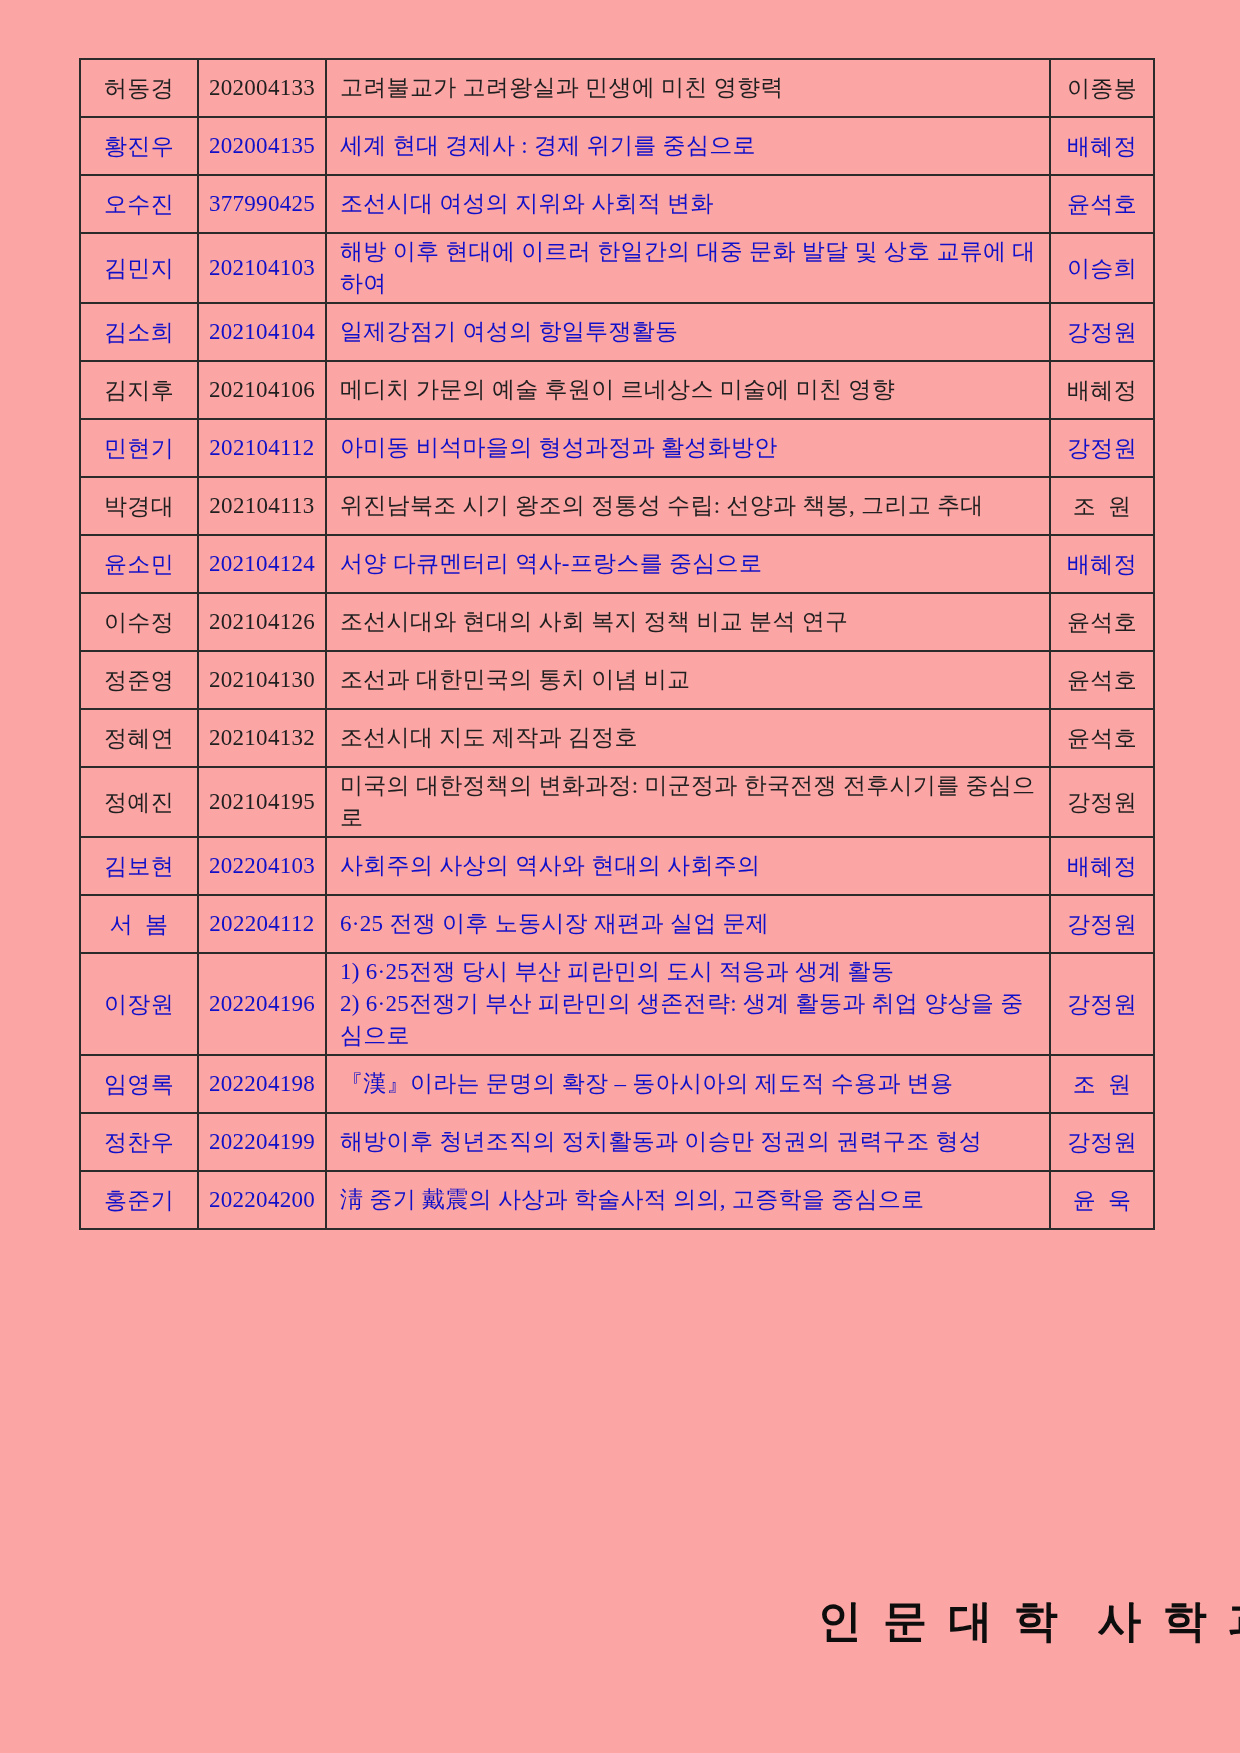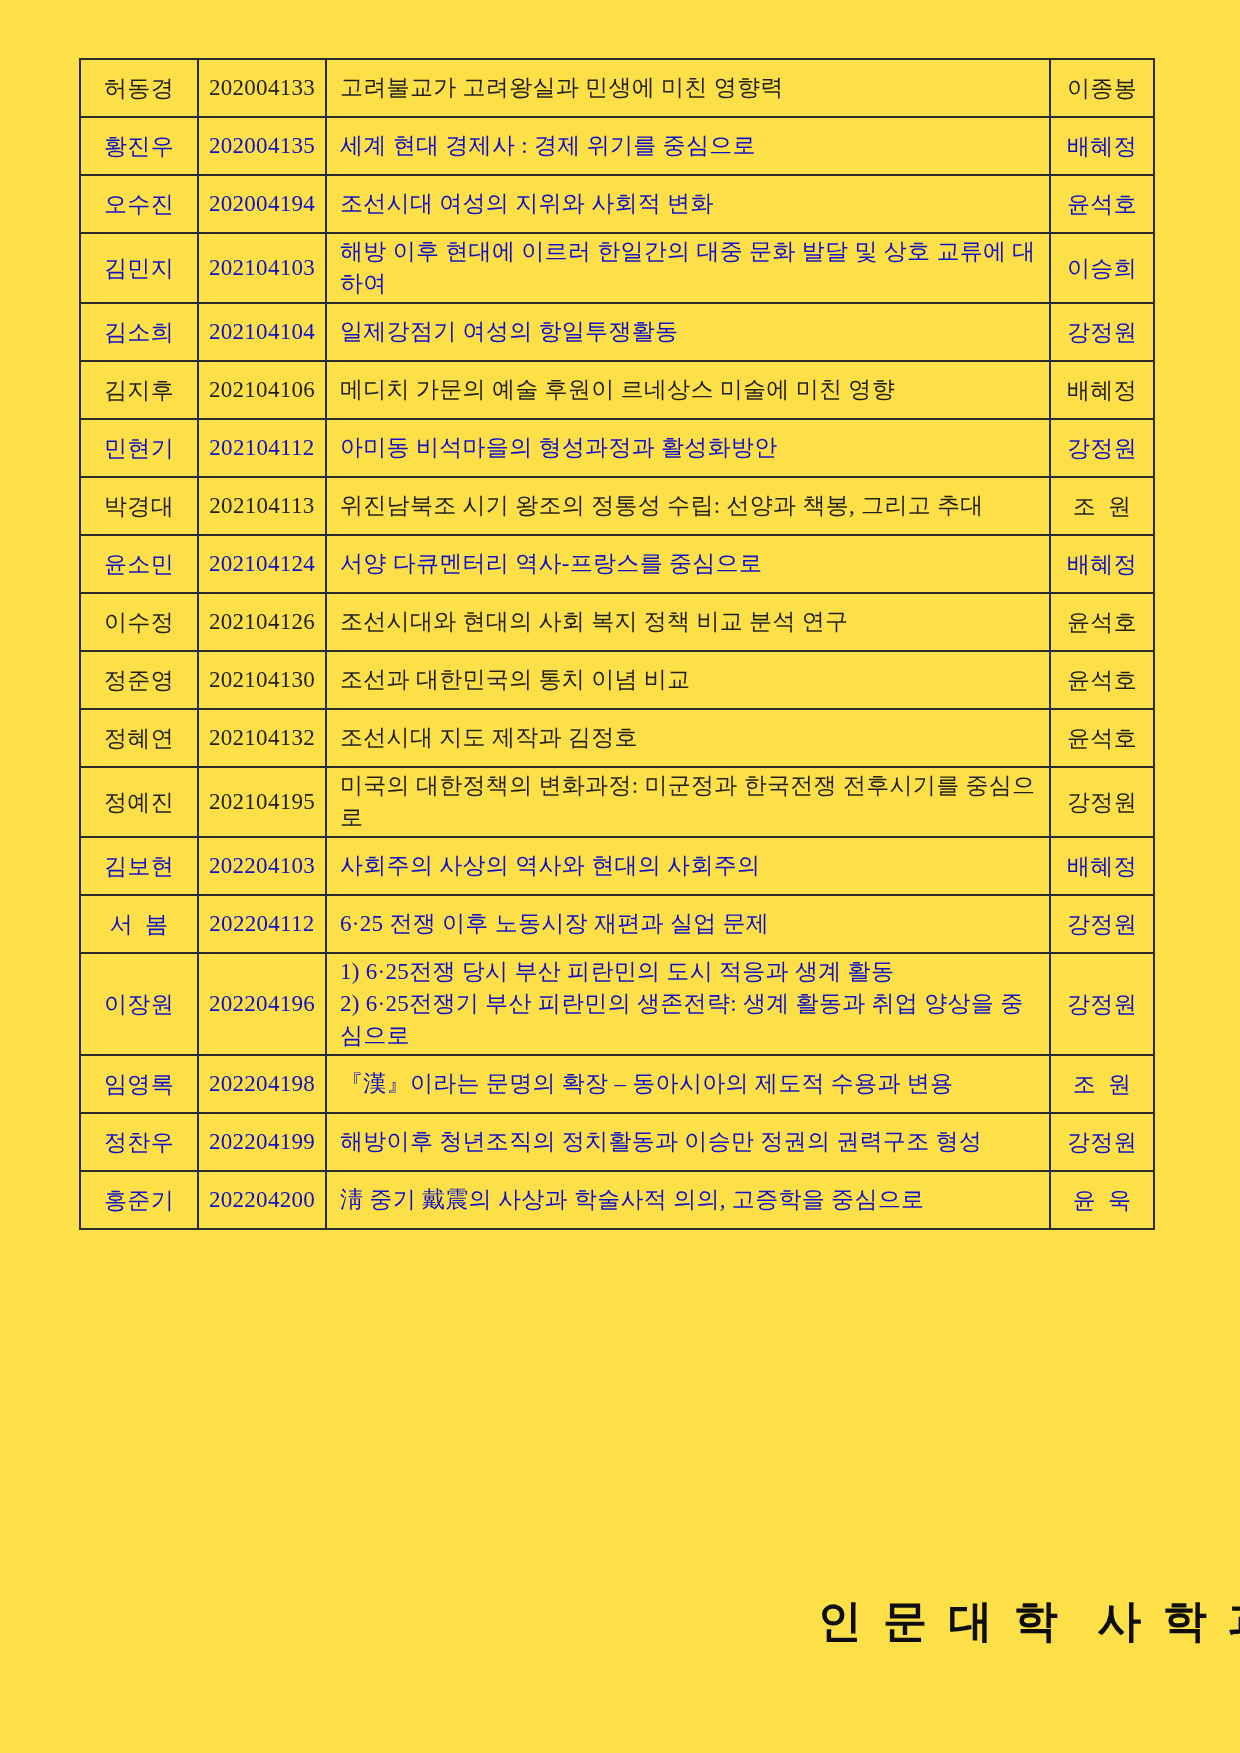--- a/index.html
+++ b/index.html
@@ -4,21 +4,21 @@
 <style>
   html, body {
     margin: 0;
     padding: 0;
     background: #ffffff;
   }
   .page {
     position: relative;
     width: 1240px;
     height: 1753px;
-    background: #fde047;
+    background: #fca5a5;
     font-family: "Liberation Serif", "DejaVu Serif", serif;
     overflow: hidden;
   }
   .table-wrap {
     position: absolute;
     left: 79px;
     top: 58px;
   }
   table.thesis-table {
     border-collapse: collapse;
@@ -86,21 +86,21 @@
           <tr class="table-row row-blue">
             <td class="col-name">황진우</td>
             <td class="col-id">202004135</td>
             <td class="col-title">
               <div>세계 현대 경제사 : 경제 위기를 중심으로</div>
             </td>
             <td class="col-advisor">배혜정</td>
           </tr>
           <tr class="table-row row-blue">
             <td class="col-name">오수진</td>
-            <td class="col-id">202004194</td>
+            <td class="col-id">377990425</td>
             <td class="col-title">
               <div>조선시대 여성의 지위와 사회적 변화</div>
             </td>
             <td class="col-advisor">윤석호</td>
           </tr>
           <tr class="table-row row-blue">
             <td class="col-name">김민지</td>
             <td class="col-id">202104103</td>
             <td class="col-title">
               <div>해방 이후 현대에 이르러 한일간의 대중 문화 발달 및 상호 교류에 대하여</div>

